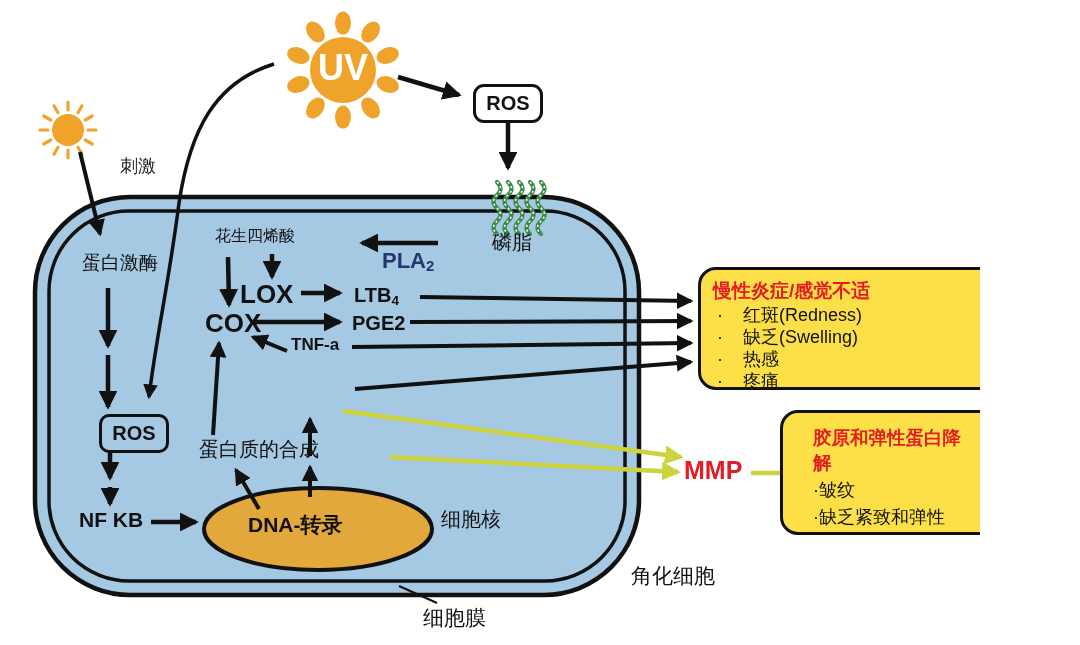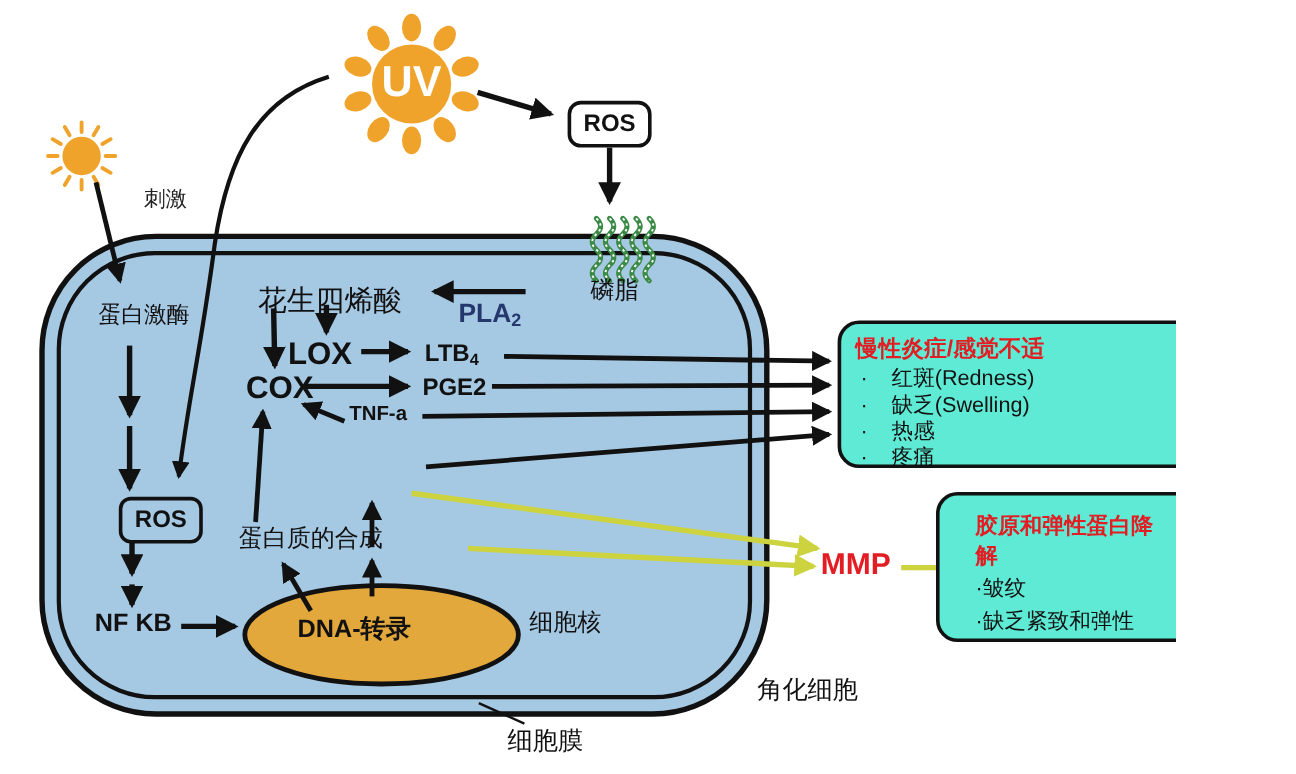--- a/index.html
+++ b/index.html
@@ -5,21 +5,21 @@
   html,body{margin:0;padding:0;background:#fff;}
   body{font-family:"Liberation Sans", sans-serif;}
   #stage{position:relative;width:980px;height:645px;background:#fff;overflow:hidden;}
   #diagram-svg{position:absolute;left:0;top:0;}
   .lbl{position:absolute;white-space:nowrap;color:#111;line-height:1.1;}
   .navy{color:var(--pla2-navy,#24386e);}
   .red{color:var(--alert-red,#e21d23);}
   .sub{font-size:0.68em;vertical-align:-0.22em;}
   .rosbox{position:absolute;display:flex;align-items:center;justify-content:center;
           border:3px solid #111;border-radius:11px;font-weight:700;font-size:20px;color:#111;}
-  .calloutbox{position:absolute;background:#5eead4;border:3px solid #111;border-radius:18px;
+  .calloutbox{position:absolute;background:#fde047;border:3px solid #111;border-radius:18px;
               box-sizing:border-box;padding:8px 12px;}
   .callout-title{font-size:19px;font-weight:700;color:var(--alert-red,#e21d23);}
   .callout-row{display:flex;font-size:18px;color:#111;line-height:22px;}
   .callout-row .dot{width:26px;text-align:left;padding-left:4px;}
   .callout-item{font-size:18px;color:#111;line-height:23px;margin-top:4px;}
 </style>
 </head>
 <body>
 
 <div id="stage">
@@ -122,21 +122,21 @@
   <div class="lbl" style="left:307px;top:48px;width:72px;text-align:center;font-size:36px;font-weight:800;color:#fff;">UV</div>
 
   <div class="rosbox" style="left:473px;top:84px;width:64px;height:33px;background:#fff;">
     <span>ROS</span>
   </div>
 
   <div class="lbl" style="left:120px;top:157px;font-size:18px;color:#222;">刺激</div>
 
   <div class="lbl" style="left:82px;top:253px;font-size:19px;">蛋白激酶</div>
 
-  <div class="lbl" style="left:215px;top:227px;font-size:24px;margin-top:11px;">花生四烯酸</div>
+  <div class="lbl" style="left:215px;top:227px;font-size:16px;">花生四烯酸</div>
 
   <div class="lbl navy" style="left:382px;top:249px;font-size:22px;font-weight:600;"><span>PLA</span><span class="sub">2</span></div>
 
   <div class="lbl" style="left:492px;top:231px;font-size:20px;">磷脂</div>
 
   <div class="lbl" style="left:240px;top:280px;font-size:26px;font-weight:600;">LOX</div>
 
   <div class="lbl" style="left:354px;top:284px;font-size:20px;font-weight:600;"><span>LTB</span><span class="sub">4</span></div>
 
   <div class="lbl" style="left:205px;top:309px;font-size:26px;font-weight:600;">COX</div>

